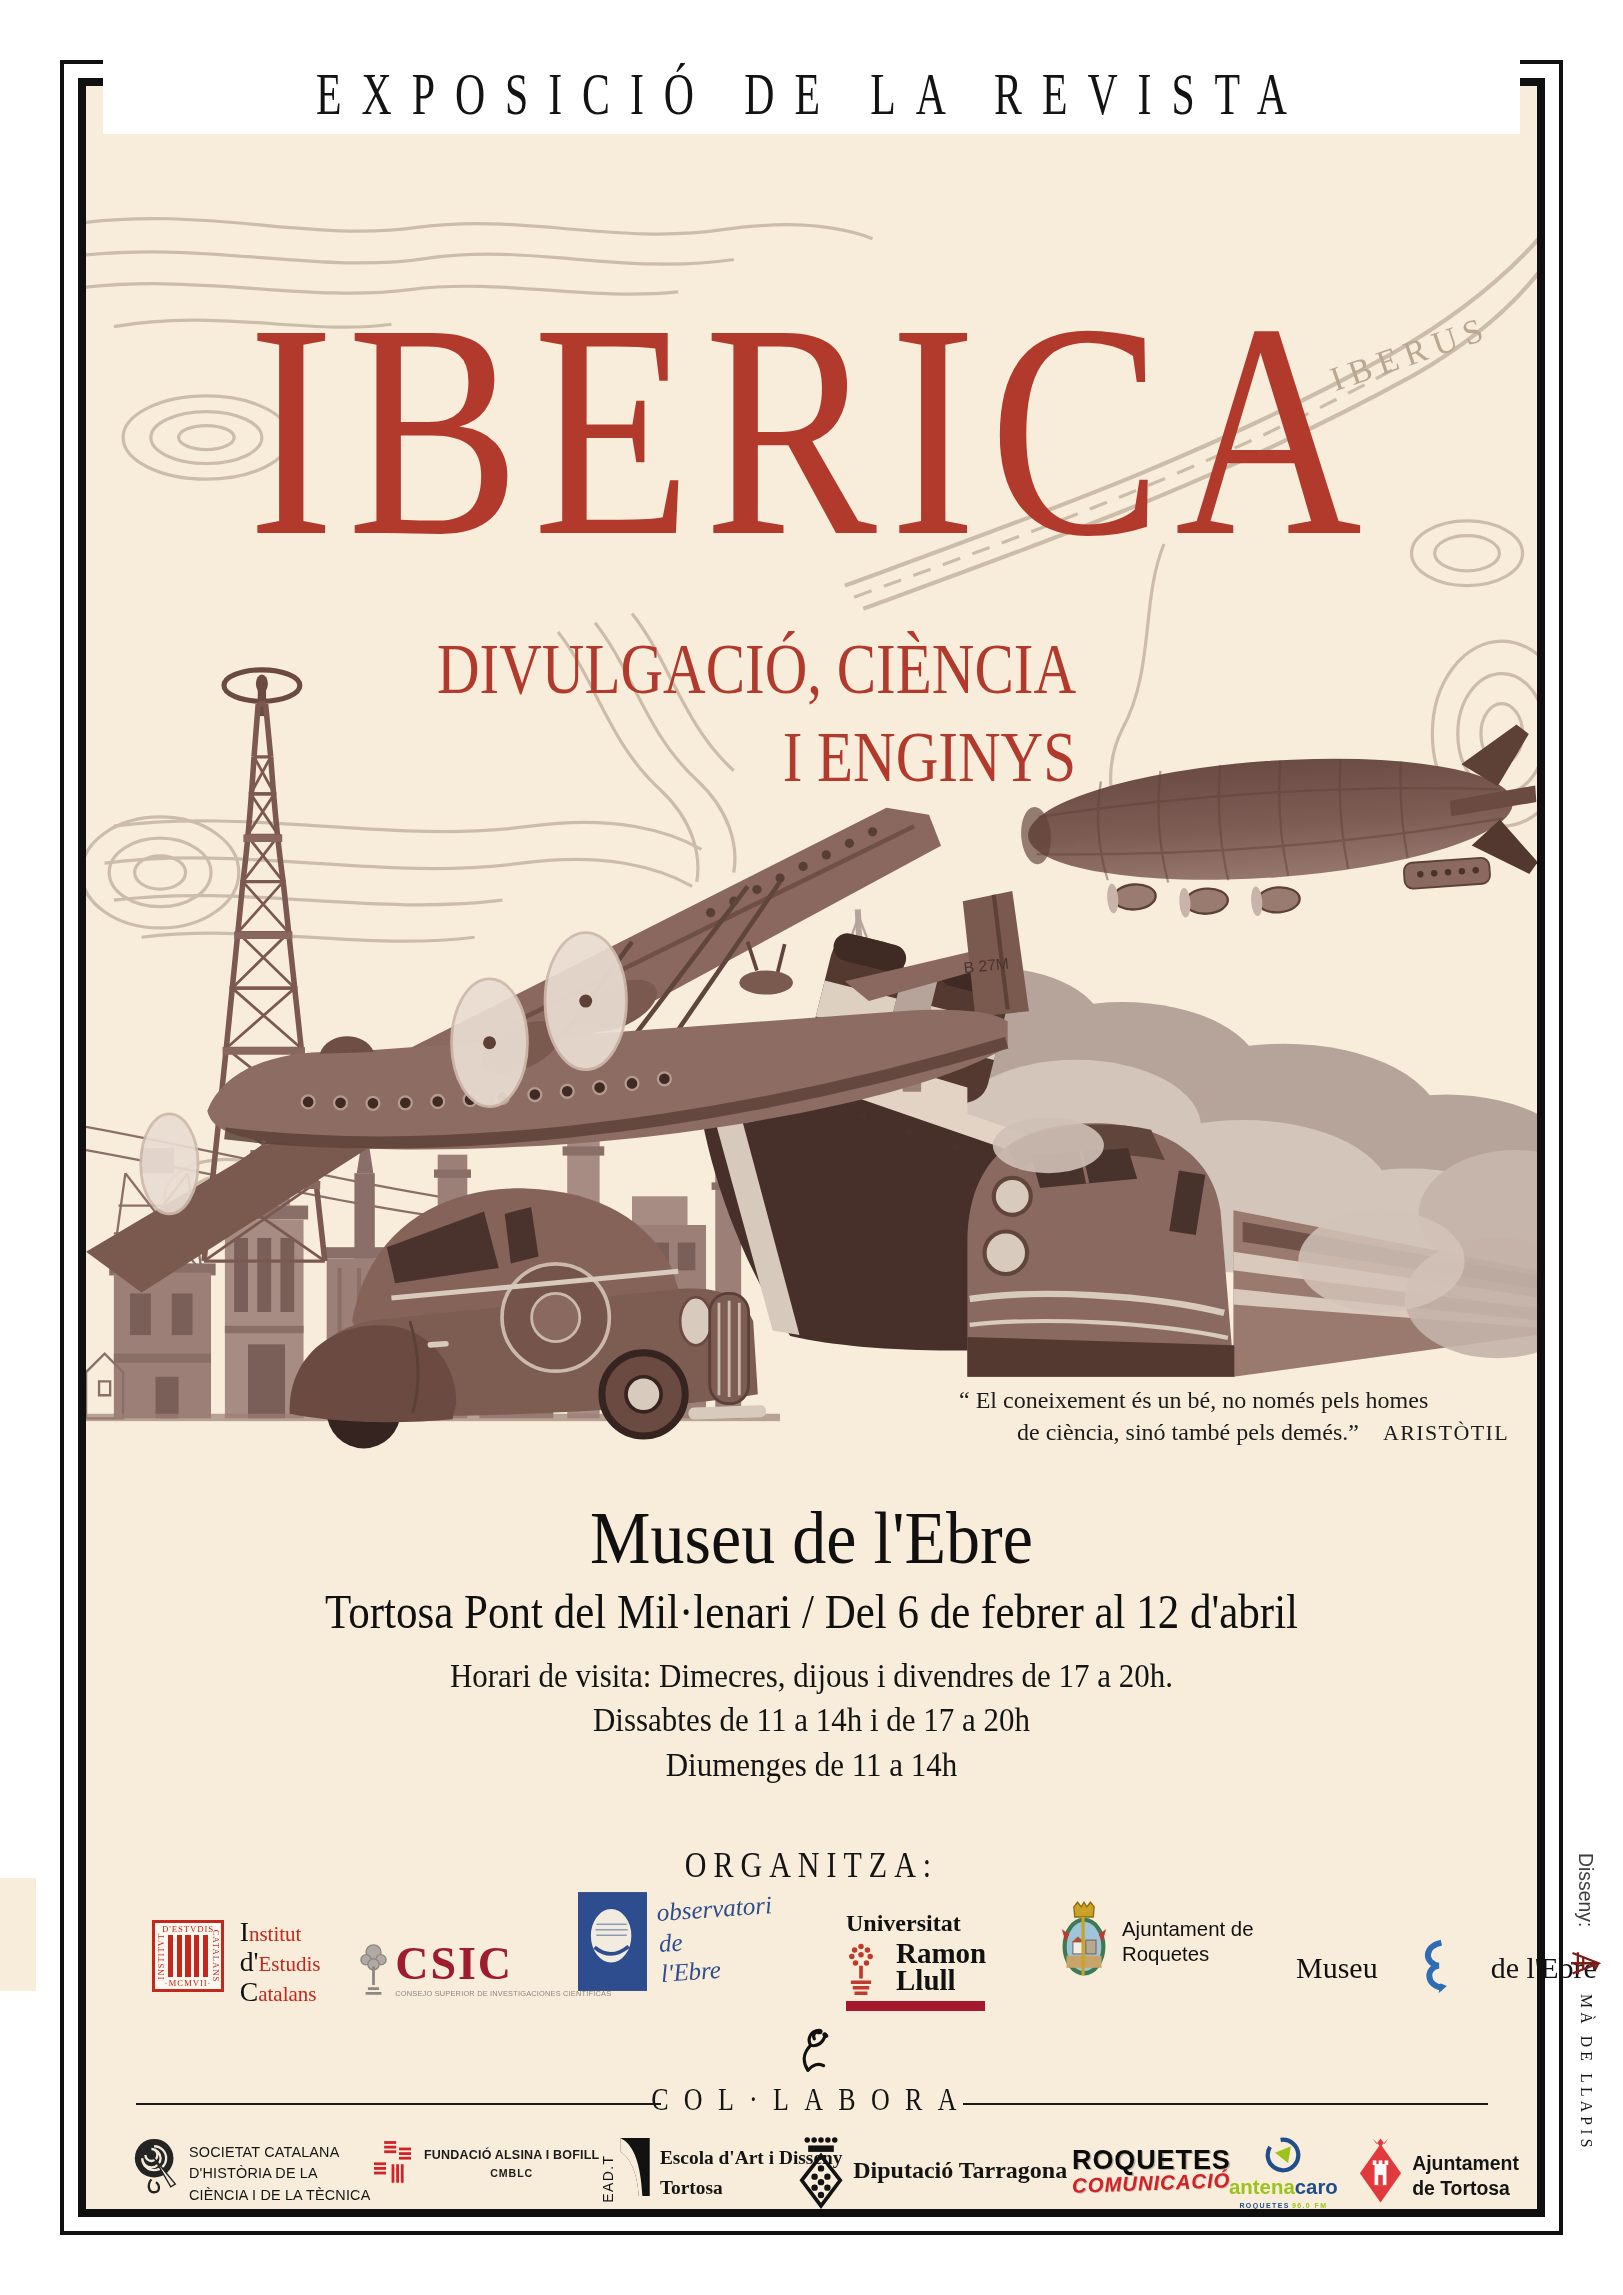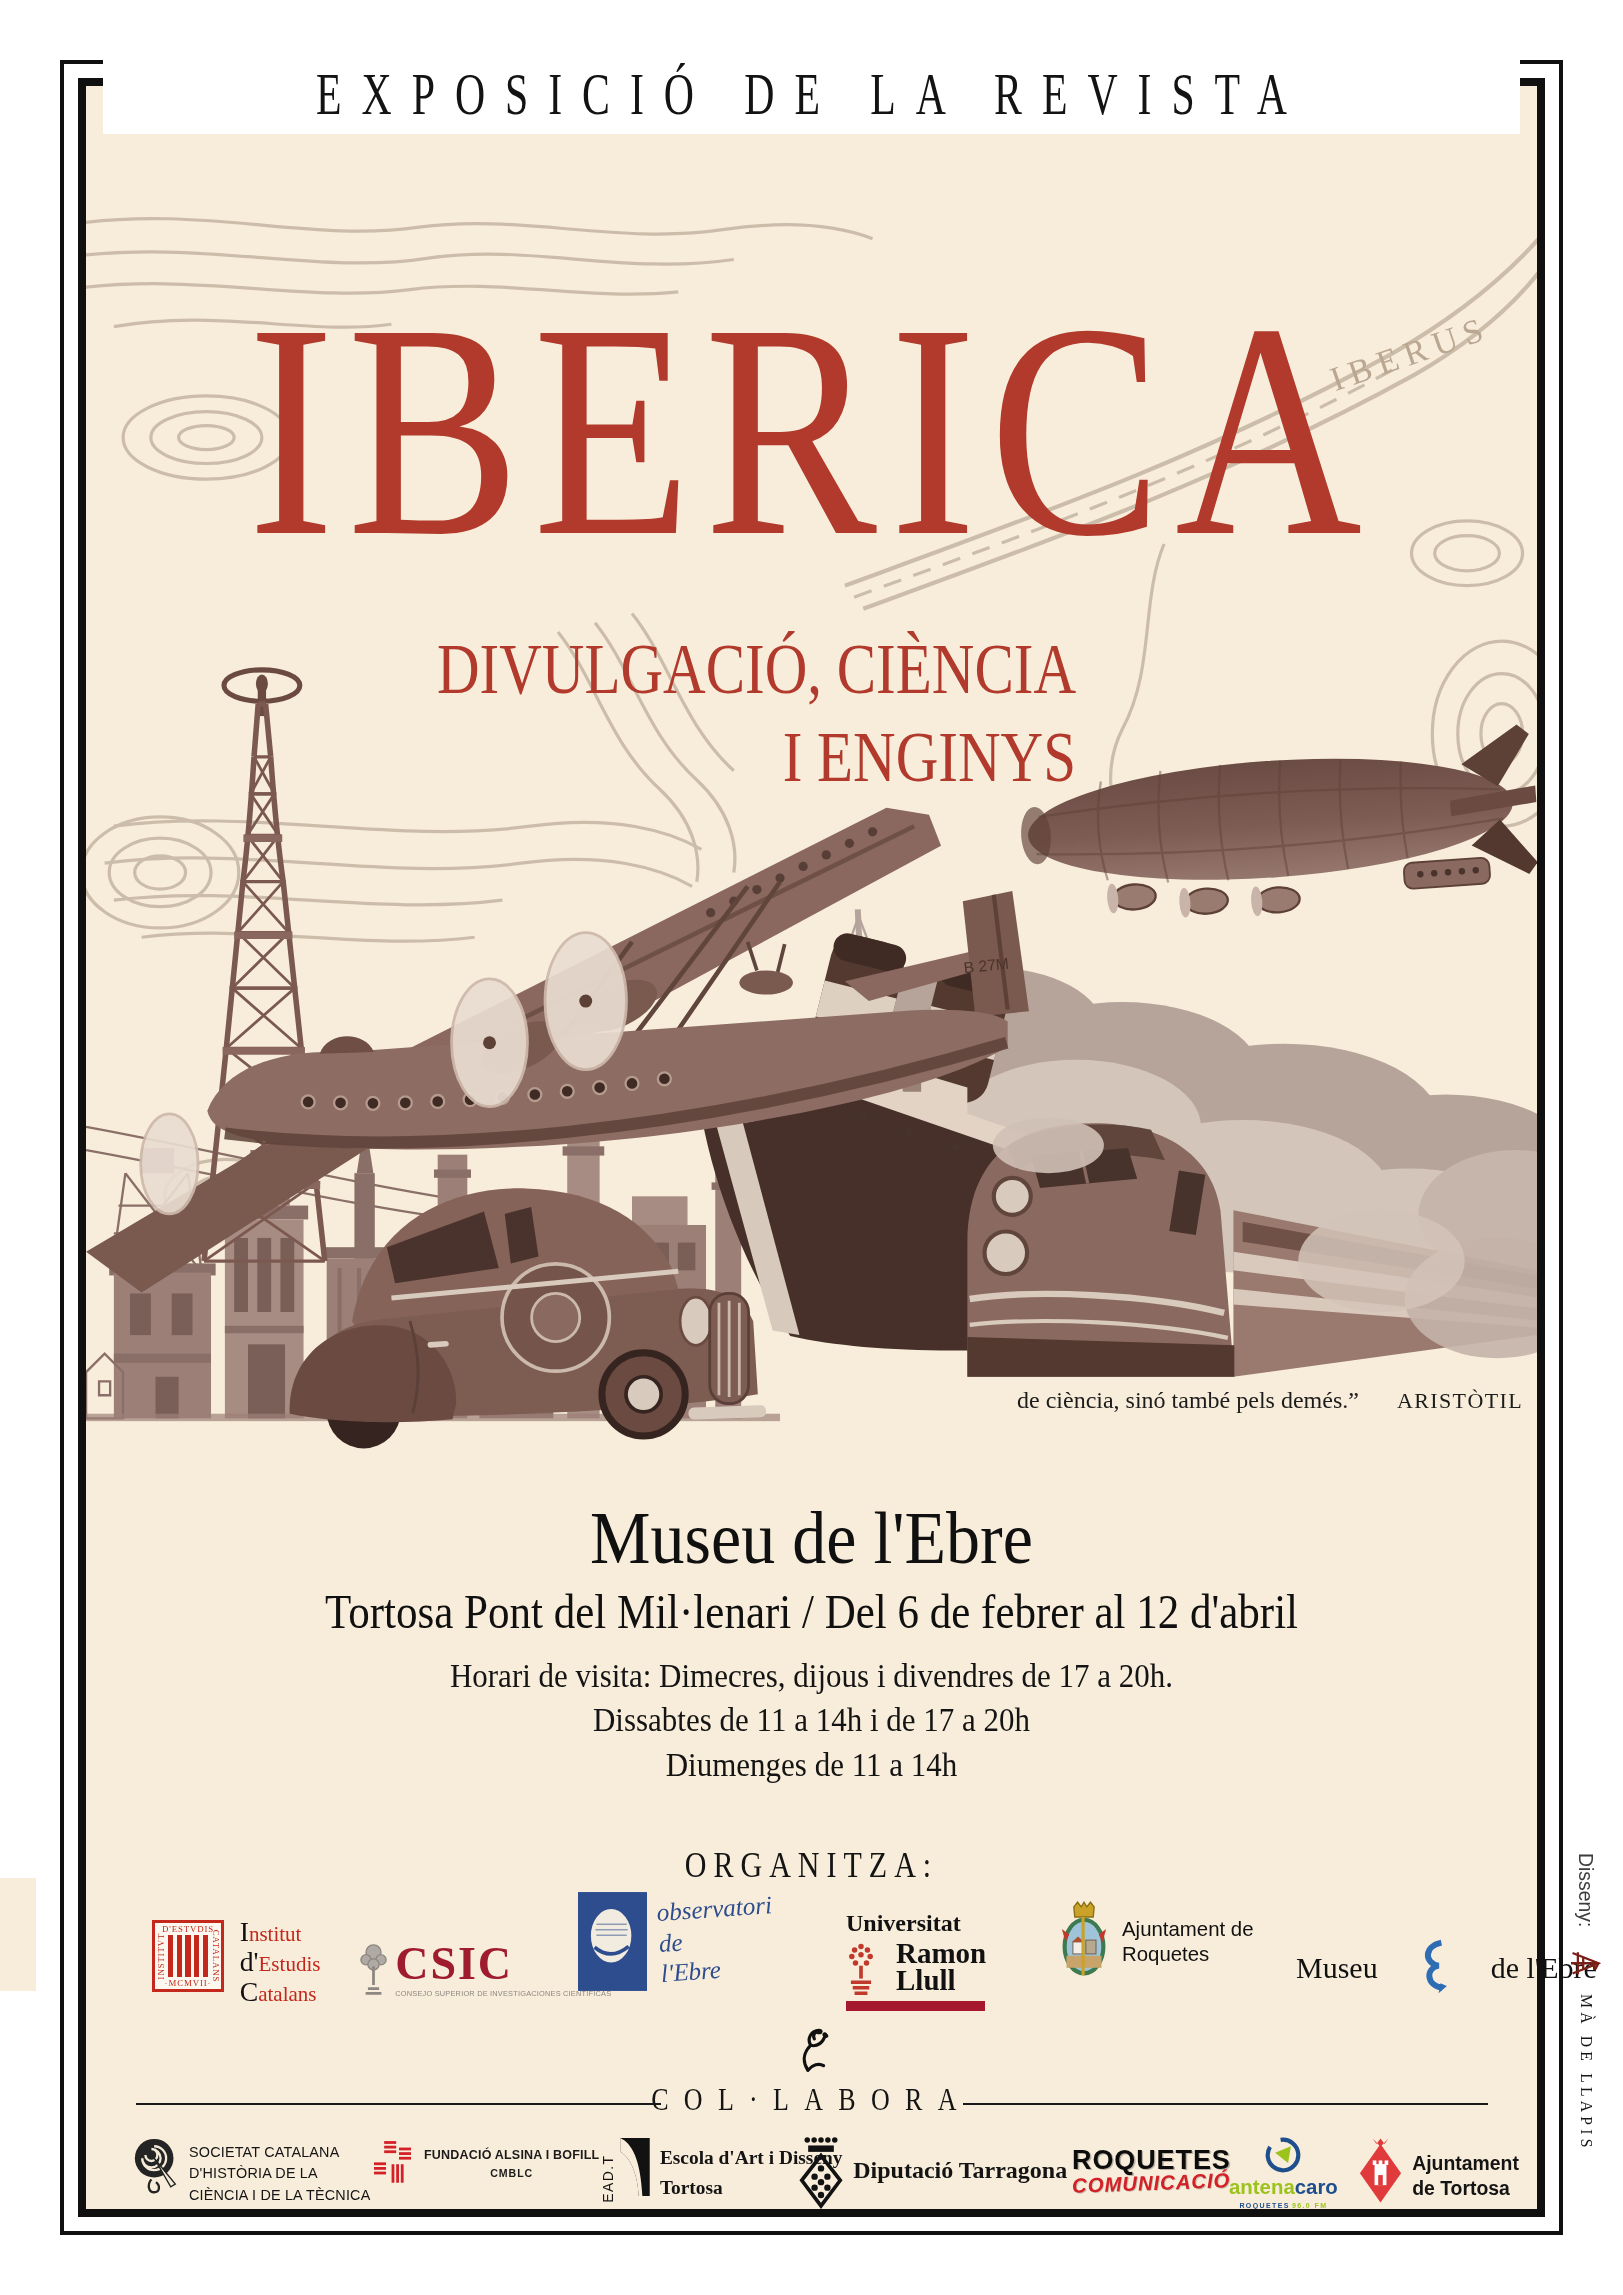--- a/index.html
+++ b/index.html
@@ -21,21 +21,21 @@
   .band-text{font-size:44px;letter-spacing:21px;color:#131313;transform:scale(.95,1.35);
              white-space:nowrap;}
   
   .center-block{left:86px;width:1451px;text-align:center;}
   .title{top:277px;font-size:259px;line-height:1;letter-spacing:13px;color:#b13a2c;
          transform:scaleY(1.18);transform-origin:center top;z-index:3;}
   .subtitle{top:626px;right:547px;text-align:right;color:#b13a2c;z-index:3;
             font-size:59px;line-height:1.22;transform:scaleY(1.22);transform-origin:right top;}
   .quote{top:1384px;left:959px;z-index:3;color:#1c1c1c;font-size:24px;line-height:1.35;}
   .quote .l2{margin-left:58px;}
-  .quote .author{font-size:22px;letter-spacing:1.4px;margin-left:38px;}
+  .quote .author{font-size:22px;letter-spacing:1.4px;margin-left:24px;}
   .venue-title{top:1495px;font-size:68px;color:#101010;transform:scaleY(1.1);
                transform-origin:center top;z-index:3;}
   .venue-dates{top:1584px;font-size:43px;color:#101010;transform:scaleY(1.12);
                transform-origin:center top;z-index:3;}
   .hours{font-size:31px;color:#141414;transform:scaleY(1.1);transform-origin:center top;z-index:3;}
   .organitza{top:1845px;font-size:30px;letter-spacing:7px;color:#141414;z-index:3;
              transform:scaleY(1.2);transform-origin:center top;}
   .fleuron{top:2026px;z-index:3;}
   .collabora{top:2081px;font-size:26px;letter-spacing:15.3px;color:#141414;z-index:3;
              transform:scaleY(1.25);transform-origin:center top;}
@@ -387,20 +387,21 @@
     <div class="band-text">EXPOSICIÓ DE LA REVISTA</div>
   </div>
 
   <div class="abs center-block title nowrap">IBERICA</div>
   <div class="abs subtitle">
     <div class="nowrap">DIVULGACIÓ, CIÈNCIA</div>
     <div class="nowrap">I ENGINYS</div>
   </div>
 
   <div class="abs quote">
+    <div class="nowrap">“ El coneixement és un bé, no només pels homes</div>
     <div class="l2 nowrap">
       <span>de ciència, sinó també pels demés.”</span><span class="author">ARISTÒTIL</span>
     </div>
   </div>
 
   <div class="abs center-block venue-title nowrap">Museu de l'Ebre</div>
   <div class="abs center-block venue-dates nowrap">Tortosa Pont del Mil·lenari / Del 6 de febrer al 12 d'abril</div>
   <div class="abs center-block hours nowrap" style="top:1656px;">Horari de visita: Dimecres, dijous i divendres de 17 a 20h.</div>
   <div class="abs center-block hours nowrap" style="top:1700px;">Dissabtes de 11 a 14h i de 17 a 20h</div>
   <div class="abs center-block hours nowrap" style="top:1745px;">Diumenges de 11 a 14h</div>

